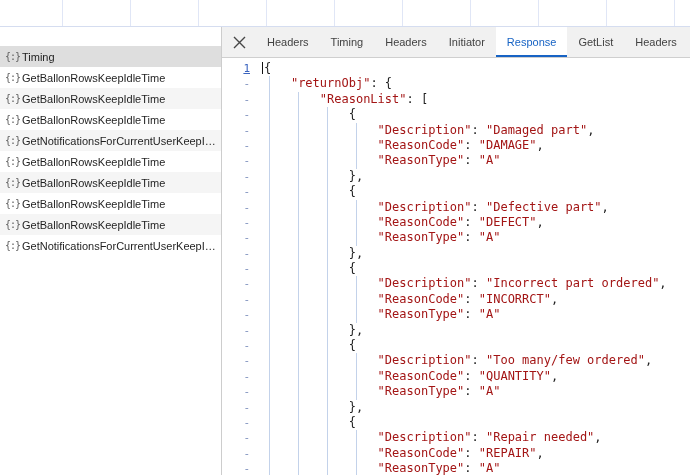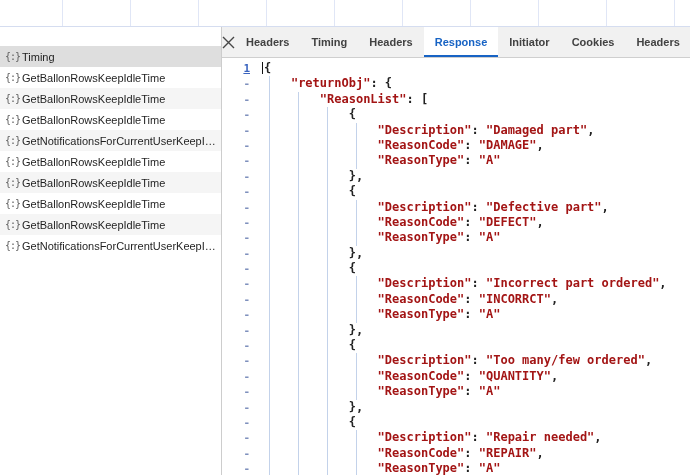--- a/index.html
+++ b/index.html
@@ -19,21 +19,21 @@
   .rows { position:absolute; left:0; right:0; top:19px; bottom:0; overflow:hidden; }
   .req-row { height:21px; display:flex; align-items:center; padding-left:5px;
     font-size:11px; color:#1f1f1f; white-space:nowrap; }
   .req-row:nth-child(odd) { background:#f5f5f5; }
   .req-row.selected { background:#dedede; }
   .req-icon { flex:0 0 auto; width:17px; color:#5f5f5f; font-size:10px;
     font-family:"DejaVu Sans Mono", monospace; letter-spacing:-1px; }
   .req-label { overflow:hidden; text-overflow:ellipsis; padding-right:4px; }
 
   
-  .right-panel { position:absolute; left:222px; top:27px; right:0; bottom:0; background:#fff;font-weight:bold; }
+  .right-panel { position:absolute; left:222px; top:27px; right:0; bottom:0; background:#fff; }
   .tabs-bar { position:absolute; left:0; right:0; top:0; height:30px; background:#f1f1f1;
     border-bottom:1px solid #cfcfcf; display:flex; align-items:stretch; }
   .close-btn { width:34px; display:flex; align-items:center; justify-content:center;
     cursor:pointer; }
   .tabs { display:flex; align-items:stretch; }
   .tab { padding:0 11px; font-size:11px; color:#424242; display:flex; align-items:center;
     cursor:pointer; }
   .tab.selected { background:#fff; color:#1763c4; box-shadow:inset 0 -2px 0 #1763c4; }
 
   
@@ -118,23 +118,23 @@
     <div class="tabs-bar">
       <div class="close-btn">
         <svg width="13" height="13" viewBox="0 0 13 13">
           <path d="M1 1 L12 12 M12 1 L1 12" stroke="#474747" stroke-width="1.4" fill="none"></path>
         </svg>
       </div>
       <div class="tabs" id="tabs">
           <div class="tab">Headers</div>
           <div class="tab">Timing</div>
           <div class="tab">Headers</div>
+          <div class="tab">Initiator</div>
           <div class="tab selected">Response</div>
-          <div class="tab">Initiator</div>
-          <div class="tab">Cookies</div>
+          <div class="tab">GetList</div>
           <div class="tab">Headers</div>
         </div>
     </div>
     <div class="code-area" id="code-area">
         <div class="code-line">
           <span class="gutter"><span class="line-num">1</span></span>
           <span class="code-content"><span class="caret"></span><span></span><span class="tok-p">{</span></span>
         </div>
         <div class="code-line">
           <span class="gutter">-</span>

